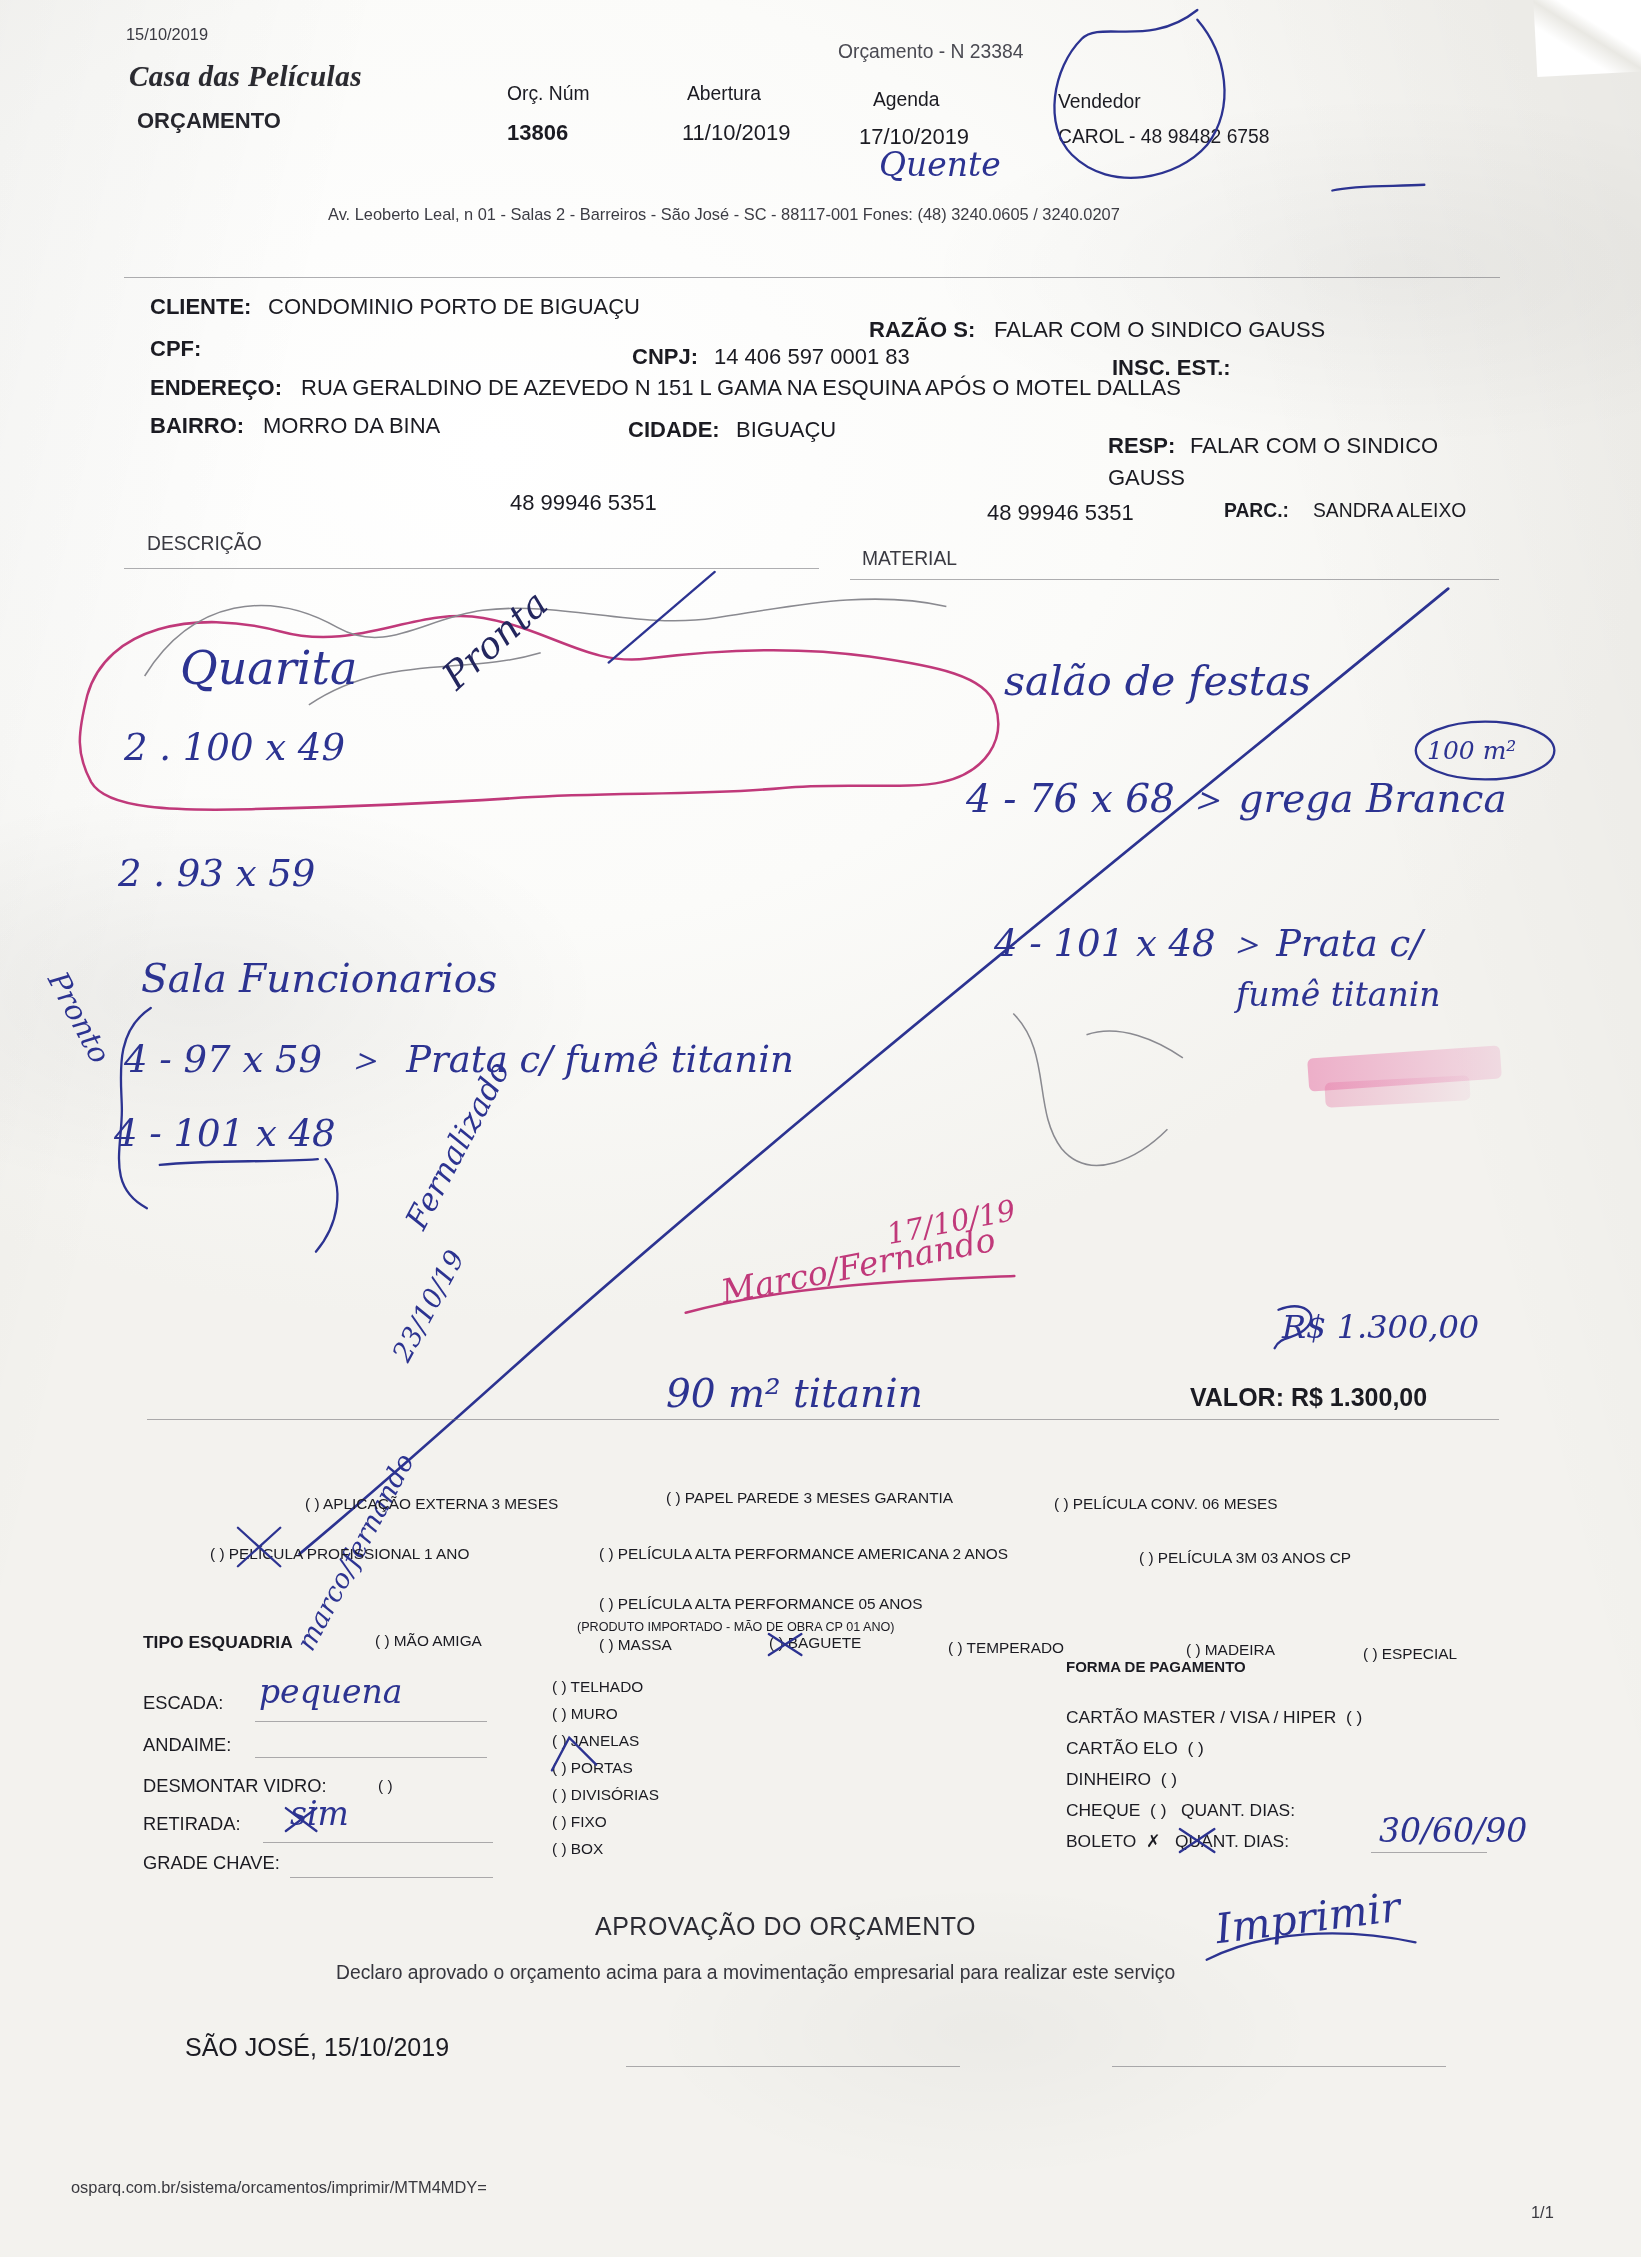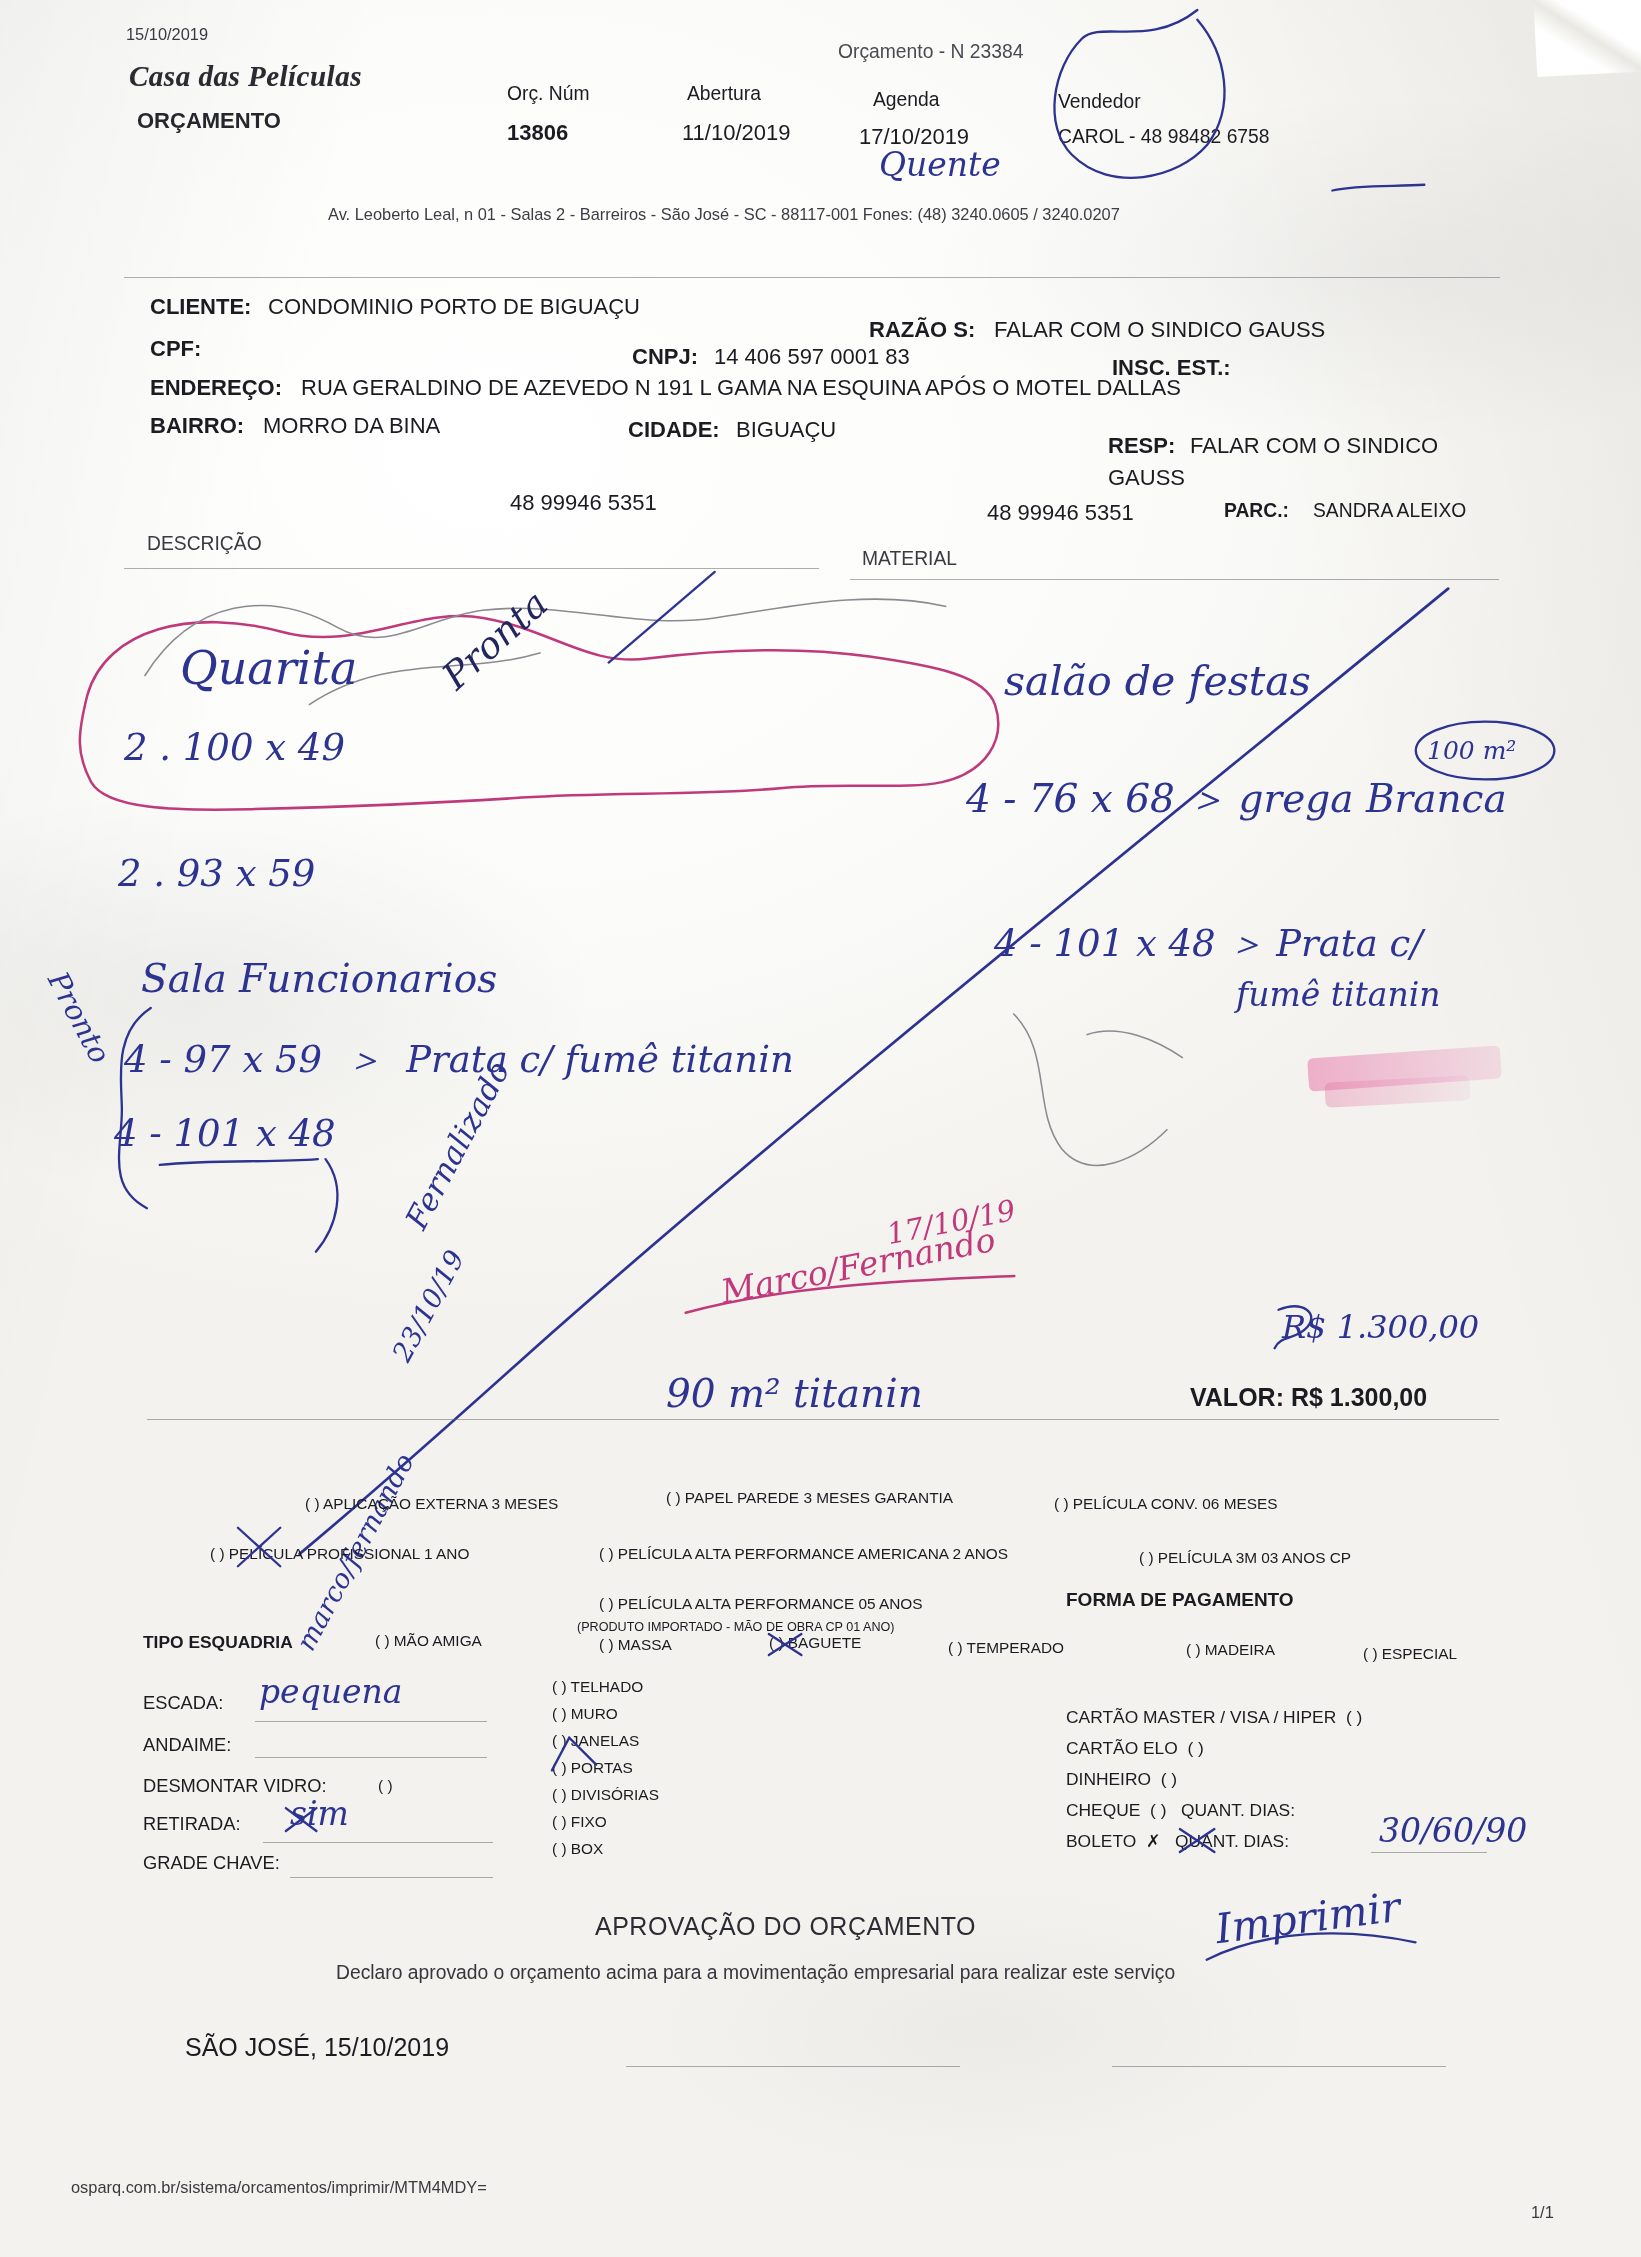--- a/index.html
+++ b/index.html
@@ -85,21 +85,21 @@
 
   <div class="t lg b" style="left:869px;top:317px;">RAZÃO S:</div>
   <div class="t lg" style="left:994px;top:317px;">FALAR COM O SINDICO GAUSS</div>
 
   <div class="t lg b" style="left:150px;top:336px;">CPF:</div>
   <div class="t lg b" style="left:632px;top:344px;">CNPJ:</div>
   <div class="t lg" style="left:714px;top:344px;">14 406 597 0001 83</div>
   <div class="t lg b" style="left:1112px;top:355px;">INSC. EST.:</div>
 
   <div class="t lg b" style="left:150px;top:375px;">ENDEREÇO:</div>
-  <div class="t lg" style="left:301px;top:375px;">RUA GERALDINO DE AZEVEDO N 191 L GAMA NA ESQUINA APÓS O MOTEL DALLAS</div>
+  <div class="t lg" style="left:301px;top:375px;">RUA GERALDINO DE AZEVEDO N 151 L GAMA NA ESQUINA APÓS O MOTEL DALLAS</div>
 
   <div class="t lg b" style="left:150px;top:413px;">BAIRRO:</div>
   <div class="t lg" style="left:263px;top:413px;">MORRO DA BINA</div>
   <div class="t lg b" style="left:628px;top:417px;">CIDADE:</div>
   <div class="t lg" style="left:736px;top:417px;">BIGUAÇU</div>
 
   <div class="t lg b" style="left:1108px;top:433px;">RESP:</div>
   <div class="t lg" style="left:1190px;top:433px;">FALAR COM O SINDICO</div>
   <div class="t lg" style="left:1108px;top:465px;">GAUSS</div>
 
@@ -236,21 +236,21 @@
   <div class="opt" style="left:552px;top:1705px;">( ) MURO</div>
   <div class="opt" style="left:552px;top:1732px;">( ) JANELAS</div>
   <div class="opt" style="left:552px;top:1759px;">( ) PORTAS</div>
   <div class="opt" style="left:552px;top:1786px;">( ) DIVISÓRIAS</div>
   <div class="opt" style="left:552px;top:1813px;">( ) FIXO</div>
   <div class="opt" style="left:552px;top:1840px;">( ) BOX</div>
   <svg class="abs" style="left:546px;top:1728px;width:58px;height:52px;" viewBox="0 0 60 54" width="58" height="52">
     <path class="ink" d="M6 44 L24 10 L52 38"></path>
   </svg>
 
-  <div class="t md b" style="left:1066px;top:1589px;font-size:19px;">FORMA DE PAGAMENTO</div>
+  <div class="t md b" style="left:1066px;top:1658px;font-size:15px;">FORMA DE PAGAMENTO</div>
   <div class="opt" style="left:1066px;top:1707px;font-size:17.4px;">CARTÃO MASTER / VISA / HIPER  ( )</div>
   <div class="opt" style="left:1066px;top:1738px;font-size:17.4px;">CARTÃO ELO  ( )</div>
   <div class="opt" style="left:1066px;top:1769px;font-size:17.4px;">DINHEIRO  ( )</div>
   <div class="opt" style="left:1066px;top:1800px;font-size:17.4px;">CHEQUE  ( )   QUANT. DIAS:</div>
   <div class="opt" style="left:1066px;top:1831px;font-size:17.4px;">BOLETO  ✗   QUANT. DIAS:</div>
   <svg class="abs" style="left:1176px;top:1825px;width:48px;height:33px;" viewBox="0 0 50 34" width="48" height="33">
     <path class="ink" d="M4 4 L40 28 M40 4 L4 28"></path>
   </svg>
   <div class="hand hand-blue" style="left:1379px;top:1811px;font-size:33px;">30/60/90</div>
   <div class="hr" style="left:1371px;top:1852px;width:116px;"></div>

